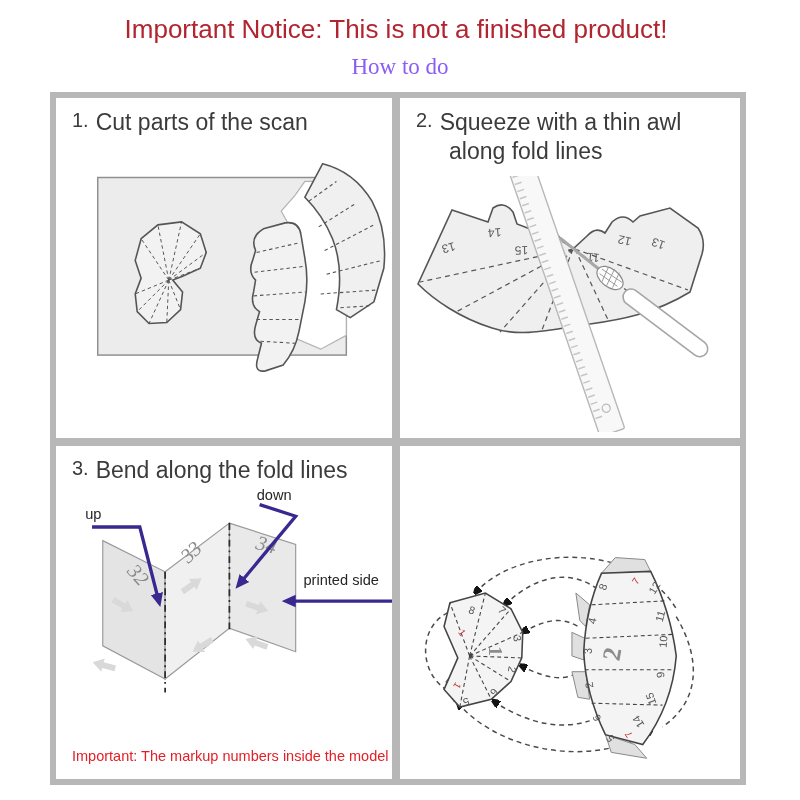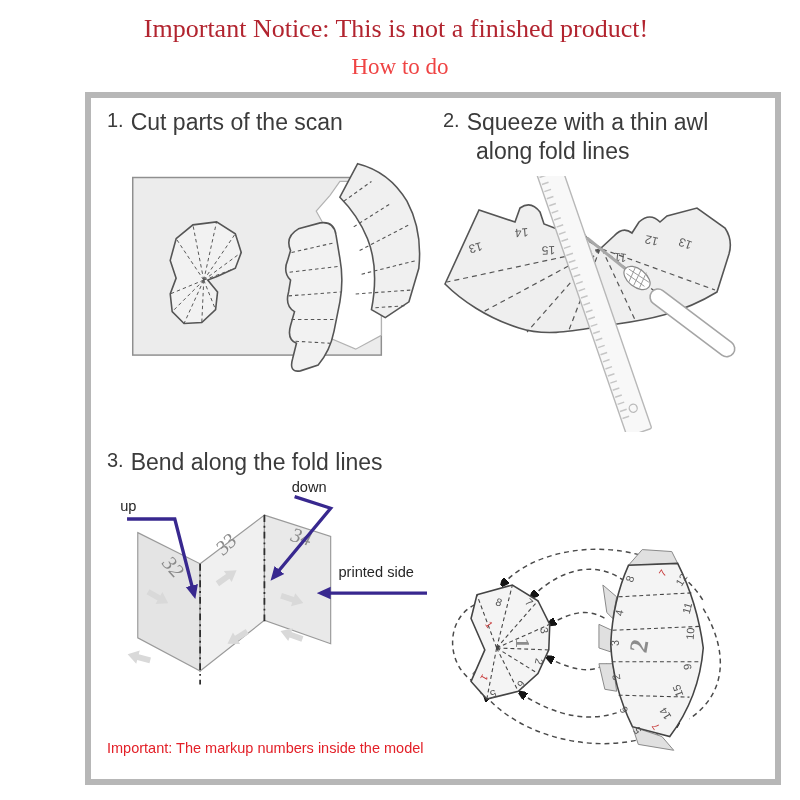--- a/index.html
+++ b/index.html
@@ -1,24 +1,24 @@
 <!DOCTYPE html>
 <html><head>
 <meta charset="utf-8">
 <style>
   html,body{margin:0;padding:0;background:#ffffff;}
   .stage{position:relative;width:800px;height:800px;background:#ffffff;overflow:hidden;
          font-family:"Liberation Sans",sans-serif;}
   .notice{position:absolute;top:14px;left:0;width:792px;text-align:center;
-          font-family:Liberation Serif, serif;font-size:26px;color:#b2242f;}
+          font-family:Liberation Sans, sans-serif;font-size:26px;color:#b2242f;}
   .howto{position:absolute;top:54px;left:0;width:800px;text-align:center;
-         font-family:"Liberation Serif",serif;font-size:23px;color:#ef4444;}
+         font-family:"Liberation Serif",serif;font-size:23px;color:#8b5cf6;}
   .grid{position:absolute;left:50px;top:92px;width:696px;height:693px;
         background:#b7b7b7;display:grid;grid-template-columns:336px 1fr;
-        grid-template-rows:340px 1fr;gap:0;padding:6px;box-sizing:border-box;margin-left:35px;}
+        grid-template-rows:340px 1fr;gap:8px;padding:6px;box-sizing:border-box;}
   .cell{background:#ffffff;position:relative;overflow:hidden;}
   .hd{position:absolute;left:16px;top:10px;font-size:23px;color:#3b3b3b;line-height:1.28;}
   .hd .stepnum{font-size:20px;vertical-align:3px;margin-right:7px;color:#3b3b3b;}
   .hd .ind{display:block;margin-left:33px;}
   .note{position:absolute;left:16px;top:250px;width:300px;font-size:15px;color:#2d2d2d;line-height:1.35;}
   .imp{position:absolute;left:16px;top:302px;width:320px;font-size:14.5px;color:#e32028;}
   .imp b{font-weight:normal;color:#e32028;}
   svg{position:absolute;}
   svg text{font-family:"Liberation Sans",sans-serif;}
   .pnum{fill:#5c5c5c;font-size:12px;}

